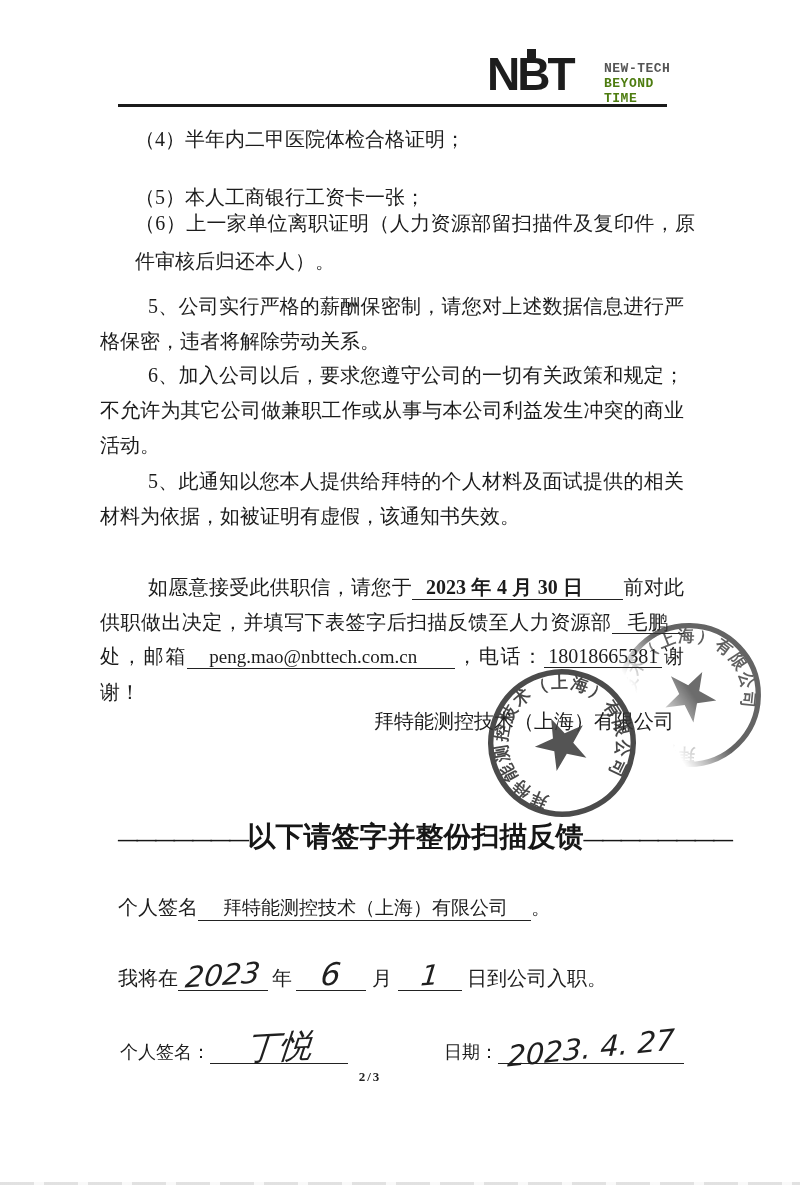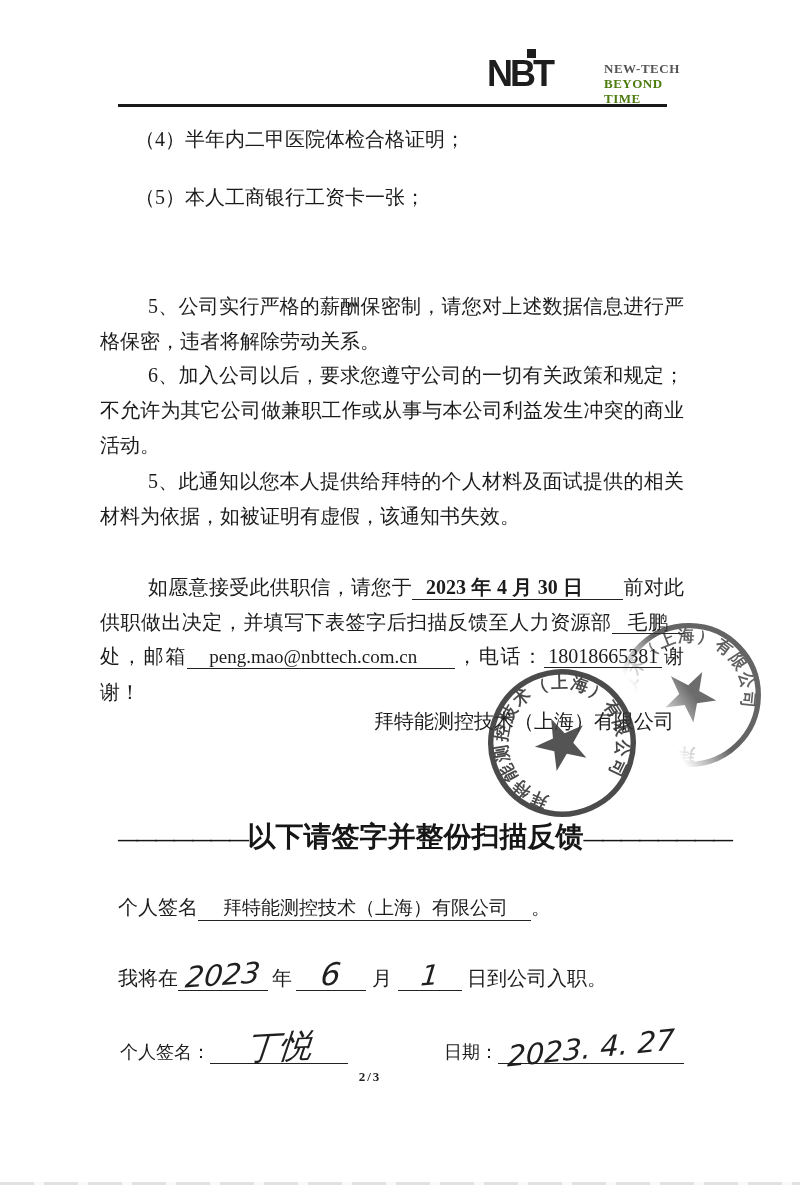--- a/index.html
+++ b/index.html
@@ -2,23 +2,23 @@
 <html><head>
 <meta charset="utf-8">
 <style>
   html,body{margin:0;padding:0;background:#ffffff;}
   .page{position:relative;width:800px;height:1188px;background:#fff;overflow:hidden;
         font-family:"Liberation Serif","DejaVu Serif",serif;color:#1c1c1c;}
 
   
   .logo-box{position:absolute;left:487px;top:50px;}
   .logo-text{font-family:"Liberation Sans","DejaVu Sans",sans-serif;font-weight:900;
-             font-size:36px;letter-spacing:-3px;color:#1d1d1d;line-height:48px;text-align:right;}
+             font-size:46px;letter-spacing:-3px;color:#1d1d1d;line-height:48px;text-align:right;}
   .logo-accent{position:absolute;left:40px;top:-1px;width:9px;height:9px;background:#1d1d1d;}
-  .tagline{position:absolute;left:604px;top:61px;font-family:Liberation Serif, serif;
+  .tagline{position:absolute;left:604px;top:61px;font-family:Liberation Mono, monospace;
            font-size:13px;font-weight:bold;line-height:15px;letter-spacing:.5px;}
   .tagline .t0{color:#555;}
   .tagline .t1,.tagline .t2{color:#4d7c0f;}
   .header-rule{position:absolute;left:118px;top:104px;width:549px;height:3px;background:#1b1b1b;}
 
   
   .doc-text{font-size:20px;line-height:35px;text-align:justify;}
   .list-item{position:absolute;left:135px;width:560px;font-size:20px;line-height:38px;text-align:justify;}
   .para{position:absolute;left:100px;width:584px;}
   .indent{text-indent:48px;}
@@ -69,20 +69,23 @@
     <div class="t2">TIME</div>
   </div>
   <div class="header-rule"></div>
 
   <div class="list-item" style="top:120px">
     <span>（4）</span><span>半年内二甲医院体检合格证明；</span>
   </div>
   <div class="list-item" style="top:178px">
     <span>（5）</span><span>本人工商银行工资卡一张；</span>
   </div>
+  <div class="list-item" style="top:204px">
+    <span>（6）</span><span>上一家单位离职证明（人力资源部留扫描件及复印件，原件审核后归还本人）。</span>
+  </div>
 
   <div class="para doc-text indent" style="top:289px">5、公司实行严格的薪酬保密制，请您对上述数据信息进行严格保密，违者将解除劳动关系。</div>
   <div class="para doc-text indent" style="top:358px">6、加入公司以后，要求您遵守公司的一切有关政策和规定；不允许为其它公司做兼职工作或从事与本公司利益发生冲突的商业活动。</div>
   <div class="para doc-text indent" style="top:464px">5、此通知以您本人提供给拜特的个人材料及面试提供的相关材料为依据，如被证明有虚假，该通知书失效。</div>
 
   <div class="para doc-text indent" style="top:570px;line-height:34.5px">
     <span>如愿意接受此供职信，请您于</span><span class="blank bold" style="padding:0 40px 1px 14px">2023 年 4 月 30 日</span><span>前对此供职做出决定，并填写下表签字后扫描反馈至人力资源部</span><span class="blank" style="padding:0 16px">毛鹏</span><span>处，邮箱</span><span class="blank" style="padding:0 38px 1px 22px;font-size:19px">peng.mao@nbttech.com.cn</span><span>，电话：</span><span class="blank" style="padding:0 4px">18018665381</span><span>谢谢！</span>
   </div>
 
   <div class="company-line" style="top:708px">拜特能测控技术（上海）有限公司</div>

